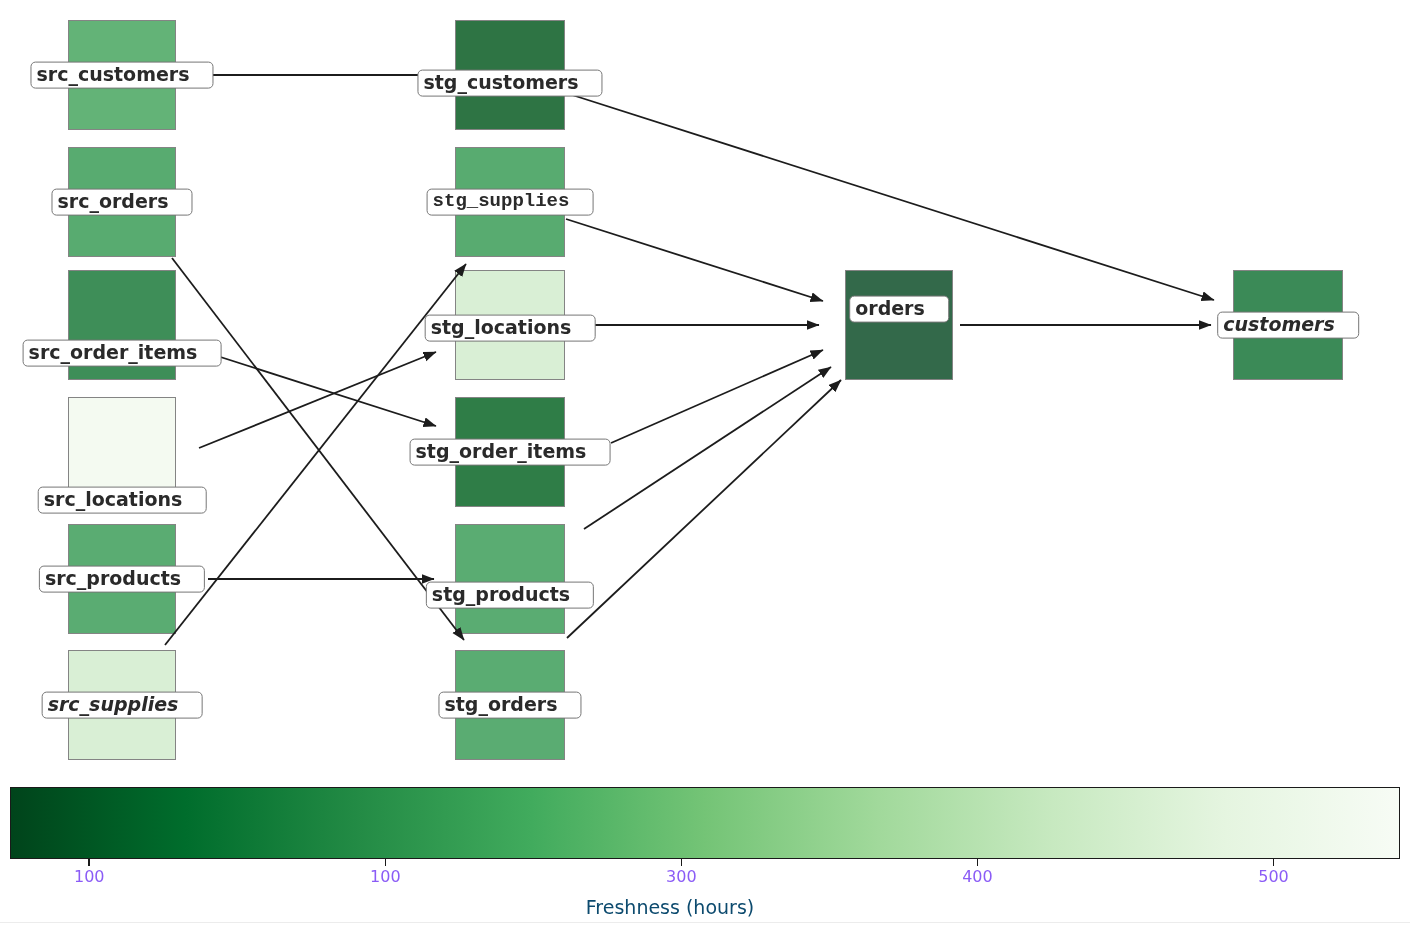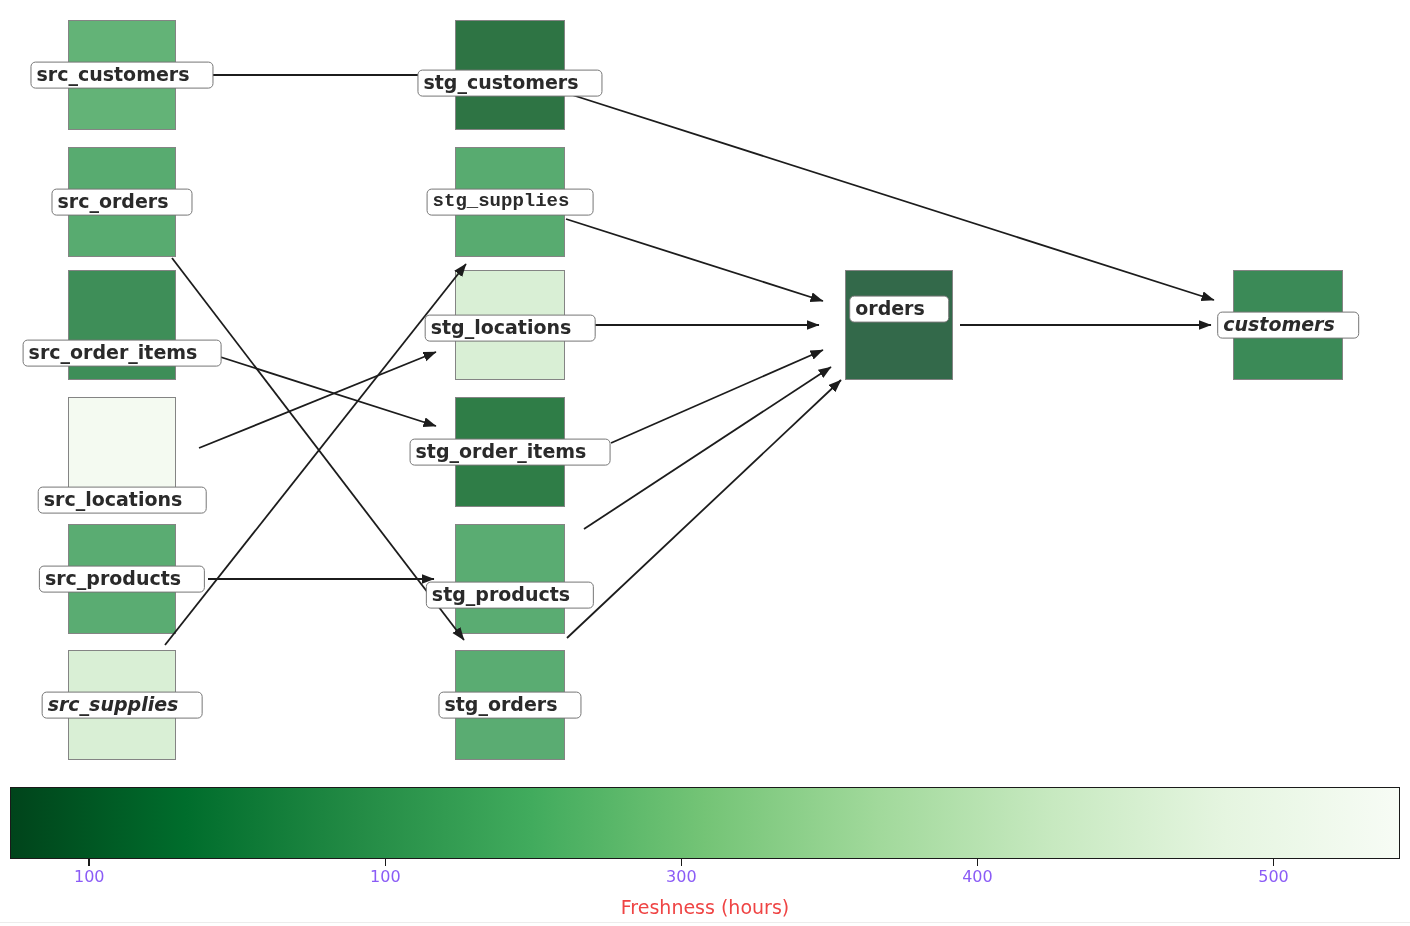--- a/index.html
+++ b/index.html
@@ -23,22 +23,22 @@
   #colorbar-gradient {
     position:absolute; left:10px; top:787px; width:1390px; height:72px;
     border:1.5px solid #1a1a1a; box-sizing:border-box;
   }
   .cb-tick { position:absolute; top:859px; width:1.6px; height:7px; background:#1a1a1a; }
   .cb-tick-label {
     position:absolute; top:867px; transform:translateX(-50%);
     font-size:16px; color:#8b5cf6;
   }
   #cb-axis-label {
-    position:absolute; left:705px; top:896px; transform:translateX(-50%);
-    font-size:19px; color:#ef4444;
+    position:absolute; left:670px; top:896px; transform:translateX(-50%);
+    font-size:19px; color:#0c4a6e;
   }
   #bottom-line { position:absolute; left:0; top:922px; width:100%; height:1px; background:#ececec; }
 </style>
 </head>
 <body>
 
 <div id="figure">
   <div id="node-boxes">
       <div class="node-box" style="left: 68px; top: 20px; width: 108px; height: 110px; background: rgb(99, 179, 119); border-color: rgb(132, 132, 132);"></div>
       <div class="node-box" style="left: 68px; top: 147px; width: 108px; height: 110px; background: rgb(88, 171, 112); border-color: rgb(132, 132, 132);"></div>

